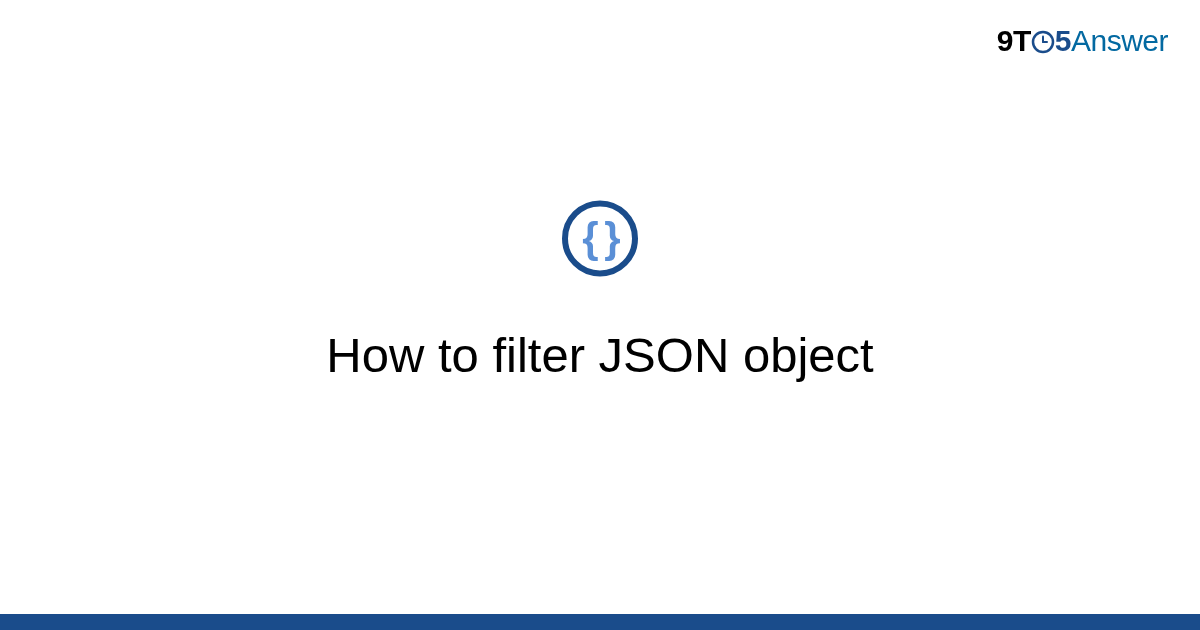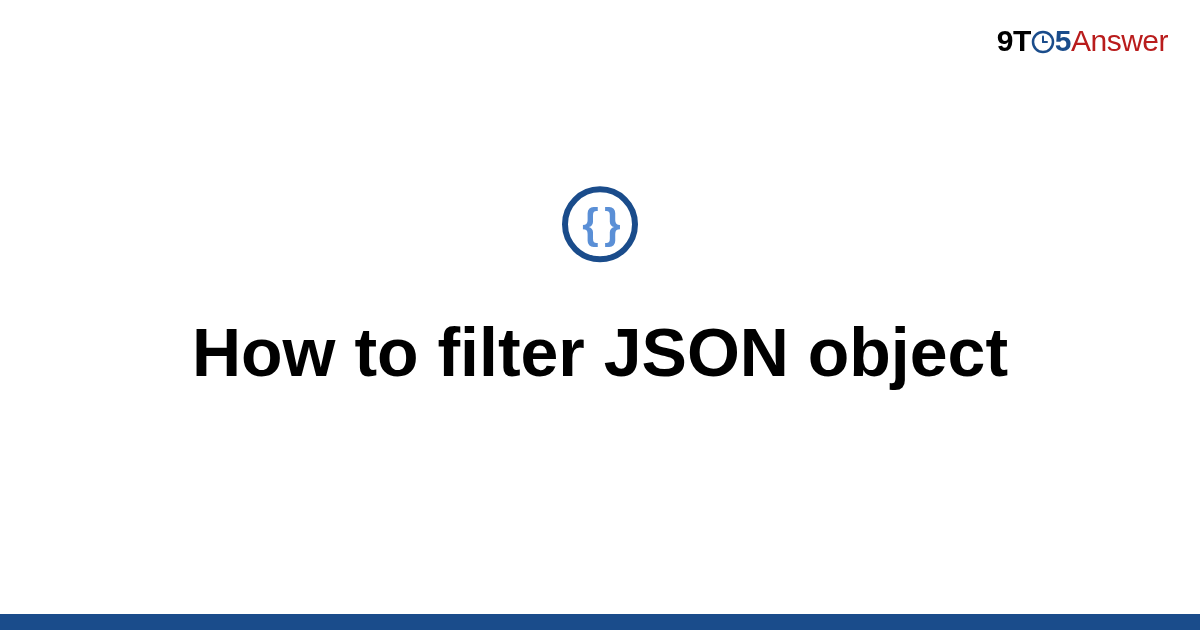--- a/index.html
+++ b/index.html
@@ -29,21 +29,21 @@
     .logo .clock {
       display: inline-flex;
       align-items: center;
       justify-content: center;
       vertical-align: -3px;
     }
     .logo .five {
       color: #1a4c8b;
     }
     .logo .answer {
-      color: #b91c1c;
+      color: #0369a1;
       font-weight: 500;
     }
     .content {
       position: absolute;
       top: 50%;
       left: 50%;
       transform: translate(-50%, -62%);
       display: flex;
       flex-direction: column;
       align-items: center;
@@ -61,22 +61,22 @@
     }
     .icon-braces {
       color: #5a8fd6;
       font-size: 42px;
       font-weight: 700;
       letter-spacing: -3px;
       line-height: 1;
       font-family: "Segoe UI", Arial, sans-serif;
     }
     .title {
-      font-size: 68px;
-      font-weight: 700;
+      font-size: 49px;
+      font-weight: 400;
       color: #000000;
       text-align: center;
       line-height: 1.2;
       padding: 0 40px;
     }
     .footer-bar {
       position: absolute;
       bottom: 0;
       left: 0;
       width: 100%;

